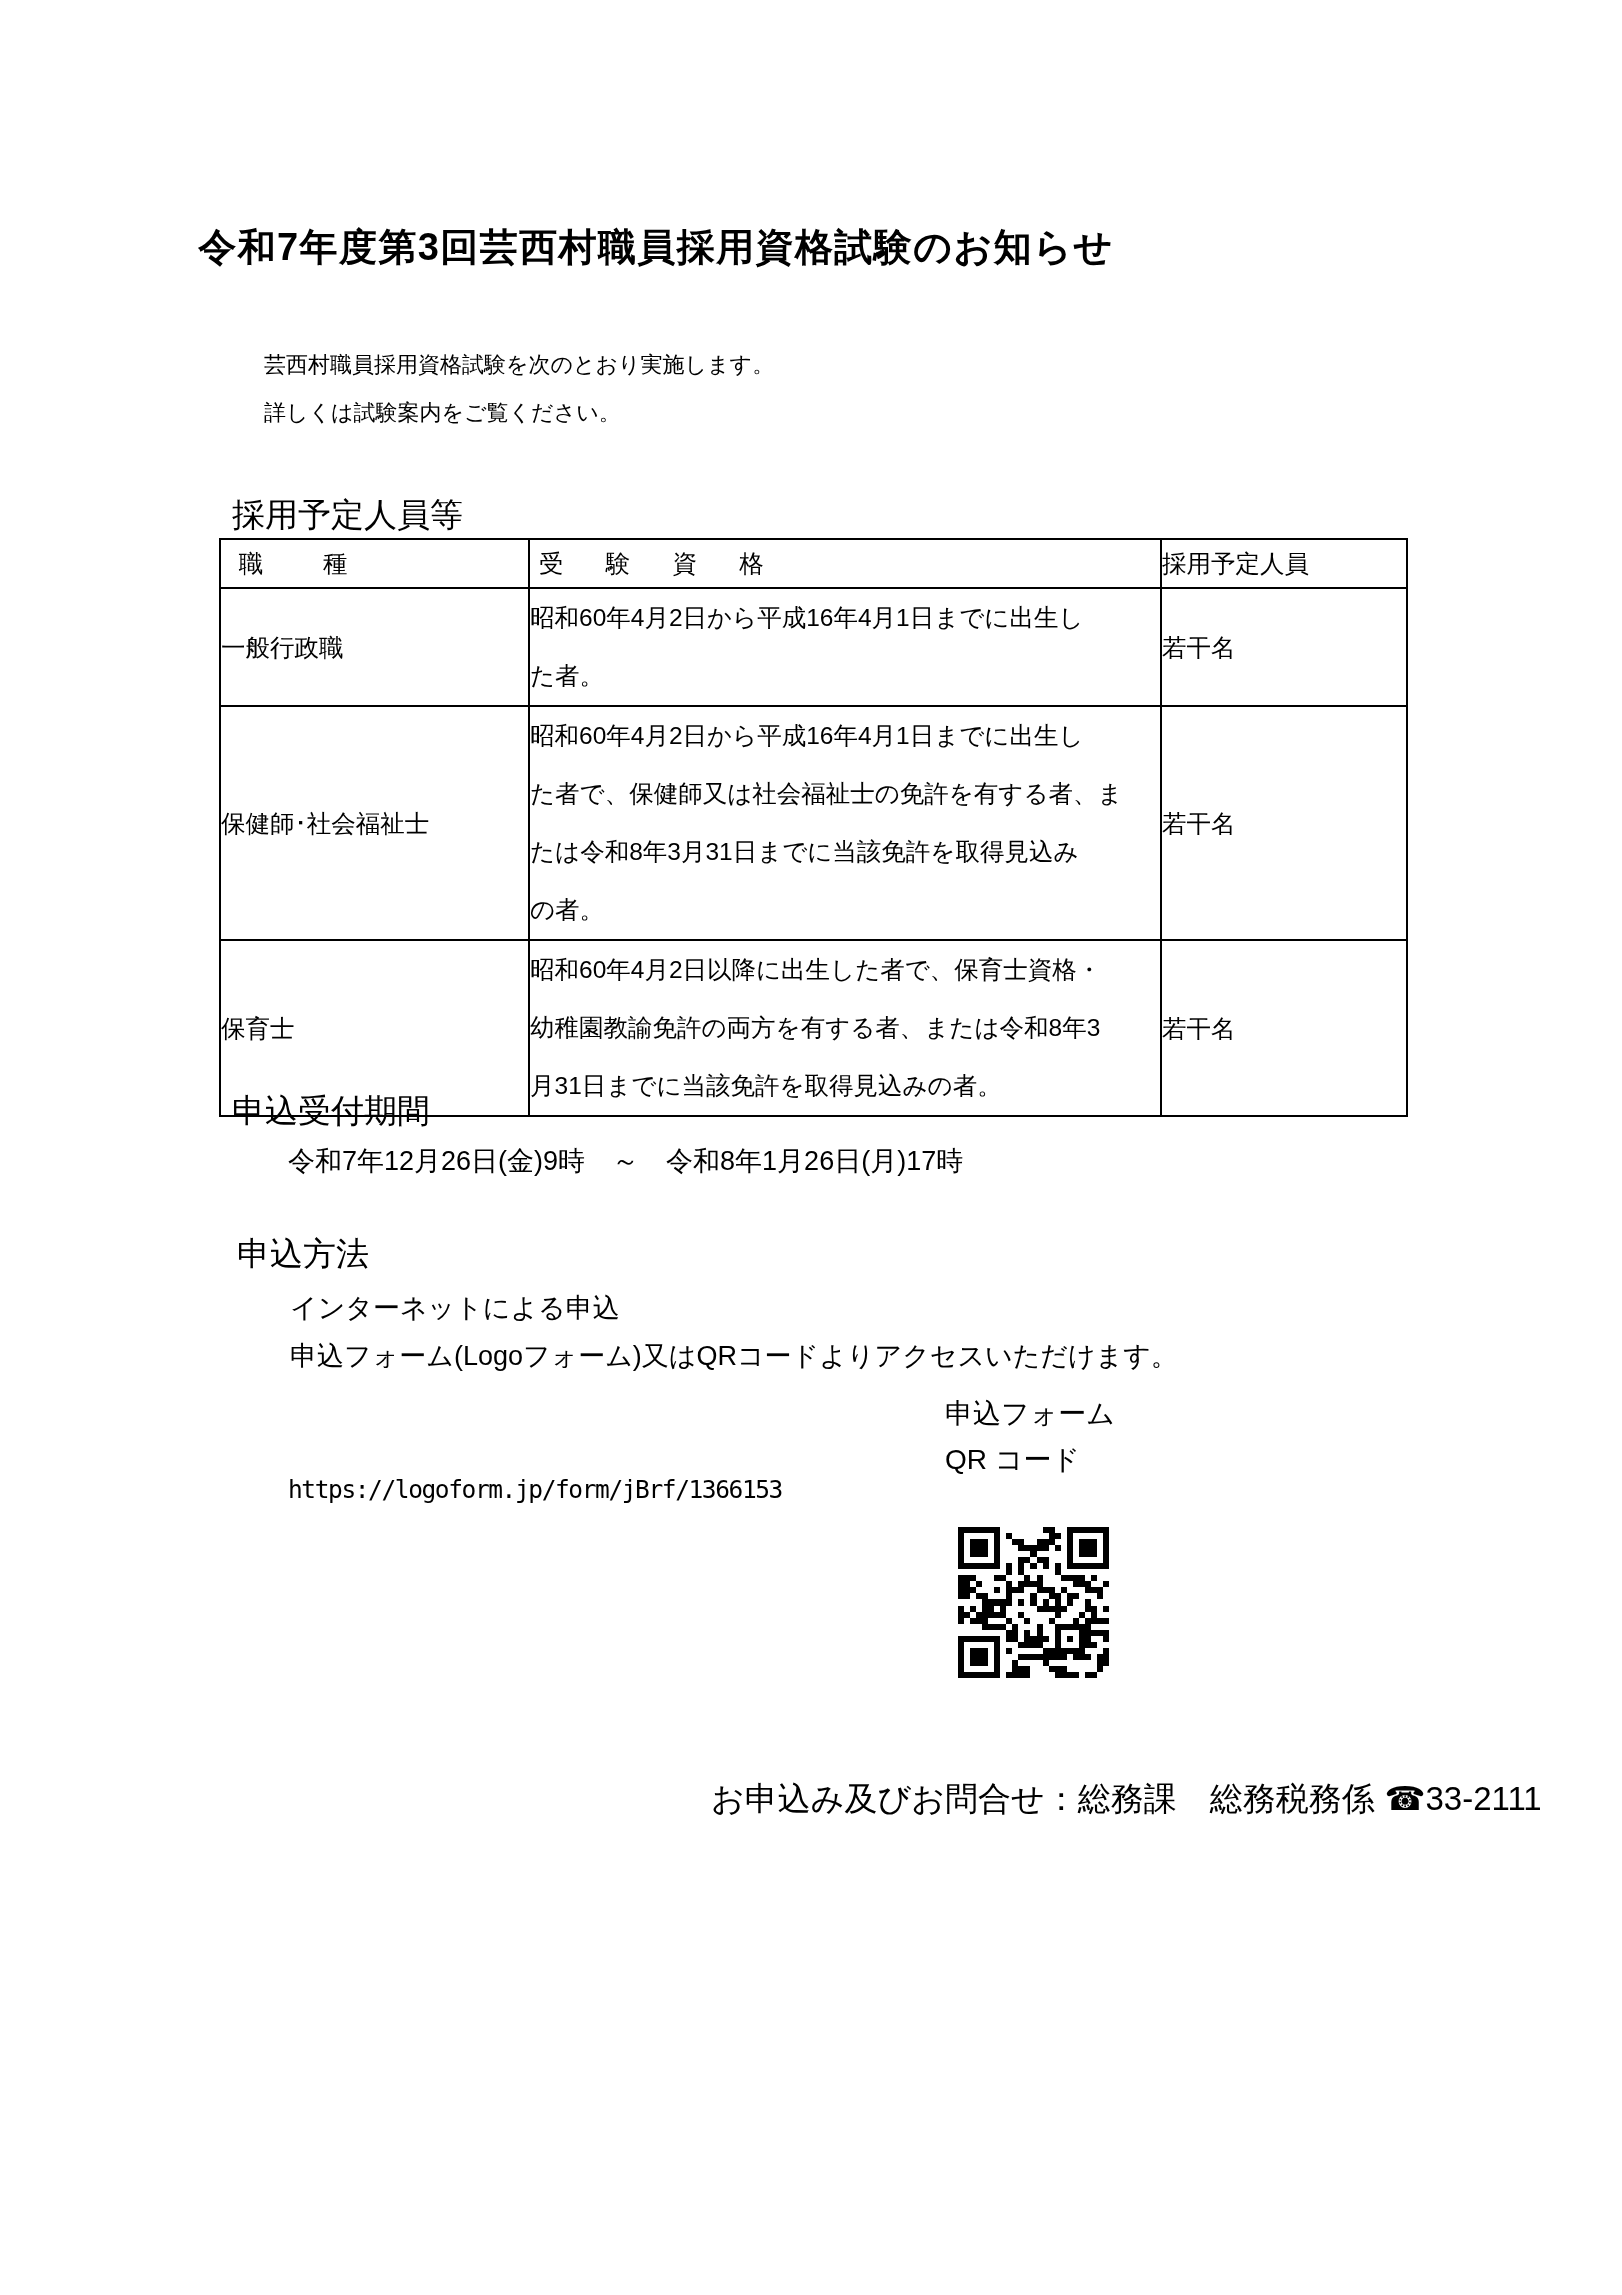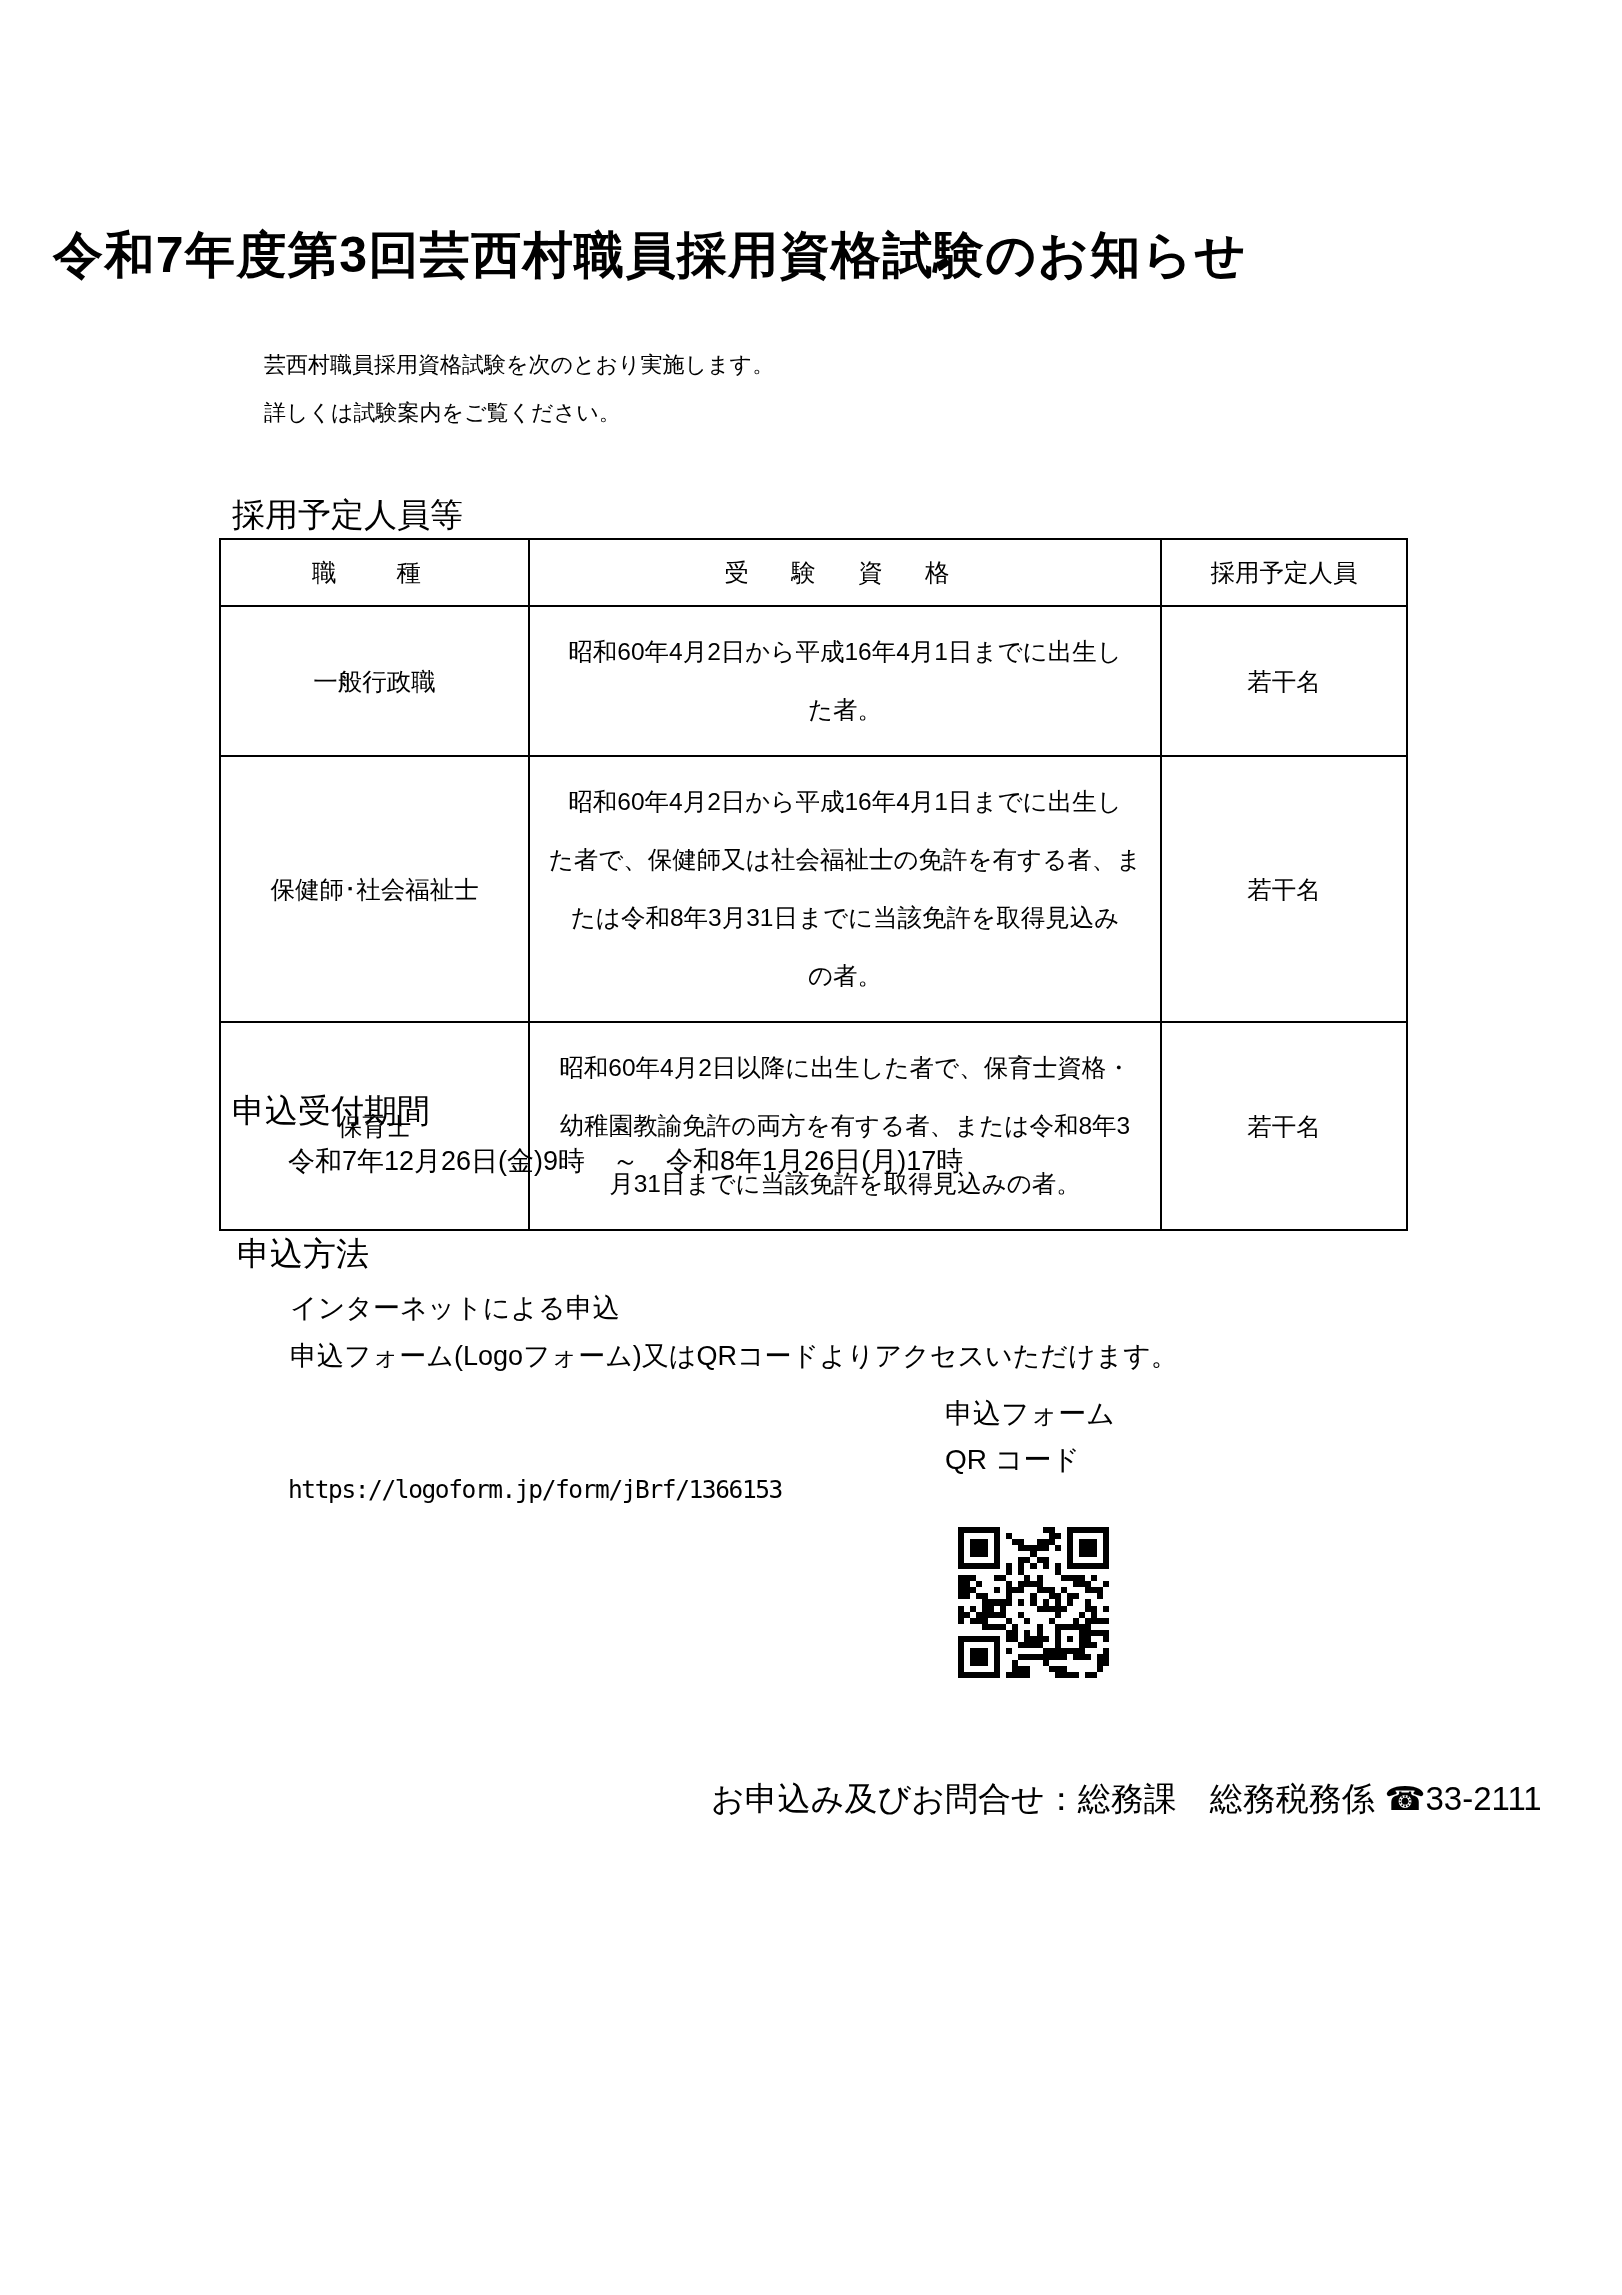--- a/index.html
+++ b/index.html
@@ -6,23 +6,23 @@
   #page{
     position:relative;
     width:1623px;height:2295px;
     background:#ffffff;
     color:#000;
     font-family:"Liberation Sans","DejaVu Sans",sans-serif;
     overflow:hidden;
   }
   .abs{position:absolute;}
   #doc-title{
-    left:2px;top:222px;width:1296px;
+    left:8px;top:222px;width:1296px;
     text-align:center;
-    font-size:50px;font-weight:600;
+    font-size:38px;font-weight:600;
     letter-spacing:1.4px;
     white-space:nowrap;
   }
   #intro{
     left:264px;top:341px;
     font-size:22px;line-height:48px;
     white-space:nowrap;
   }
   .sec-heading{
     font-size:33px;line-height:35px;
@@ -35,22 +35,22 @@
   #recruit-table{
     position:absolute;left:219px;top:538px;
     width:1187px;
     border-collapse:collapse;table-layout:fixed;
     font-size:24.5px;
   }
   #recruit-table th,#recruit-table td{
     border:2px solid #000;
     border-top-width:2.7px;border-bottom-width:2.7px;
     font-weight:normal;
-    text-align:center;vertical-align:middle;
-    padding:16px;
+    text-align:left;vertical-align:middle;
+    padding:0;
     overflow:hidden;
   }
   tr.hdr{height:49px;}
   tr.r1{height:100px;}
   tr.r2{height:197px;}
   tr.r3{height:149px;}
   .sp-wide{letter-spacing:17.7px;padding-left:17.7px !important;}
   .sp-mid{letter-spacing:8.9px;padding-left:8.9px !important;}
   td.qual{
     text-align:left;

